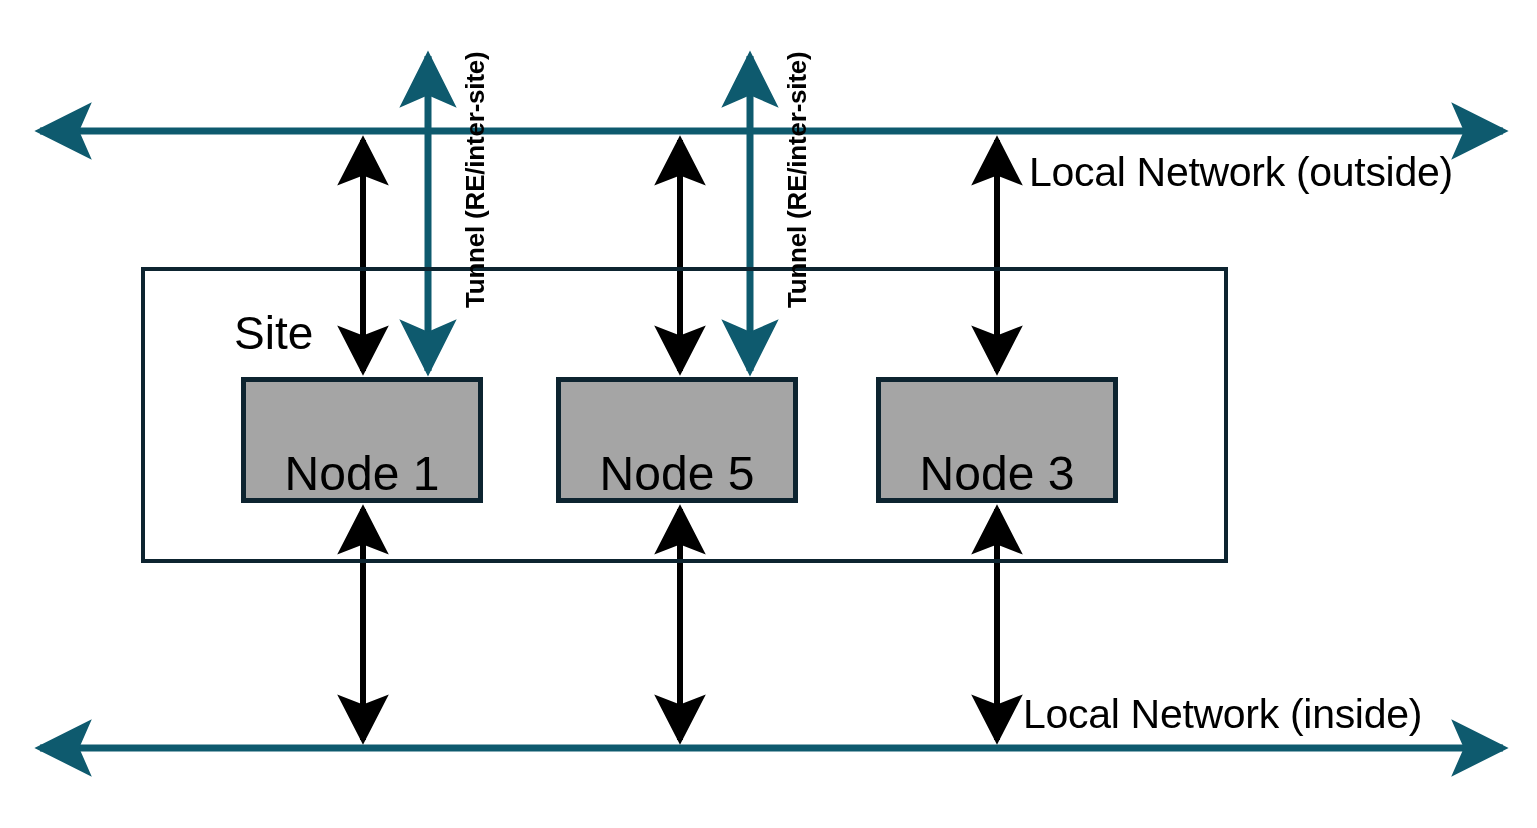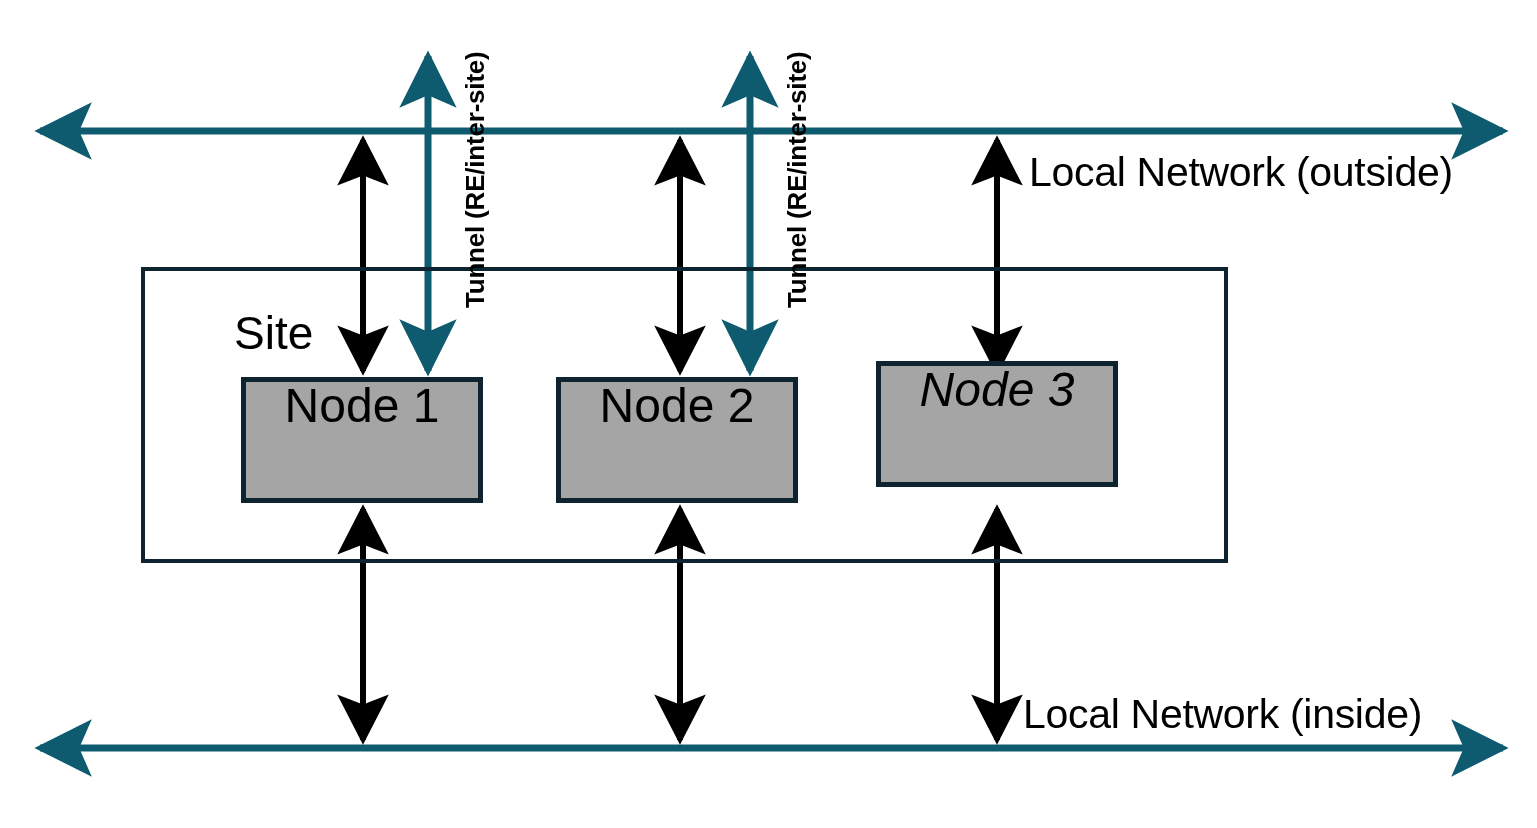--- a/index.html
+++ b/index.html
@@ -52,21 +52,21 @@
     letter-spacing: -0.2px;
   }
   .node-box {
     position: absolute;
     width: 242px;
     height: 126px;
     background: #a5a5a5;
     border: 5px solid #0d2430;
     box-sizing: border-box;
     display: flex;
-    align-items: flex-start;
+    align-items: flex-end;
     justify-content: center;
   }
   .site-box {
     position: absolute;
     left: 141px;
     top: 267px;
     width: 1087px;
     height: 296px;
     border: 4px solid #0d2430;
     box-sizing: border-box;
@@ -115,23 +115,23 @@
   </svg>
 
   <div class="site-box"></div>
 
   <div class="txt site-label" style="left:234px; top:310px;text-align:right;">Site</div>
 
   <div class="node-box" style="left:241px; top:377px;">
     <span class="node-label">Node 1</span>
   </div>
   <div class="node-box" style="left:556px; top:377px;">
-    <span class="node-label">Node 2</span>
+    <span class="node-label">Node 5</span>
   </div>
-  <div class="node-box" style="left:876px; top:361px;font-style:italic;">
+  <div class="node-box" style="left:876px; top:377px;">
     <span class="node-label">Node 3</span>
   </div>
 
   <div class="txt net-label" style="left:1029px; top:152px;">Local Network (outside)</div>
   <div class="txt net-label" style="left:1023px; top:694px;">Local Network (inside)</div>
 
   <div class="txt tunnel-label" style="left:462px; top:308px;">Tunnel (RE/inter-site)</div>
   <div class="txt tunnel-label" style="left:784px; top:308px;">Tunnel (RE/inter-site)</div>
 
 </div>

